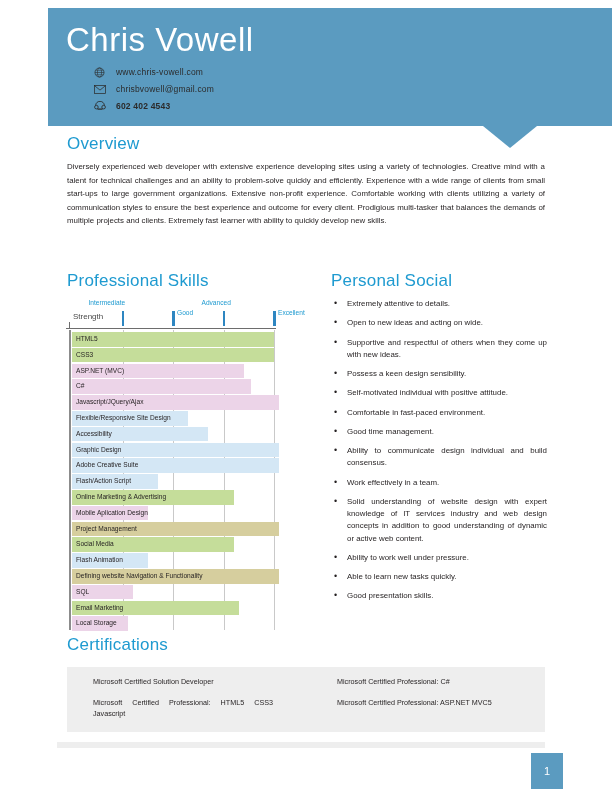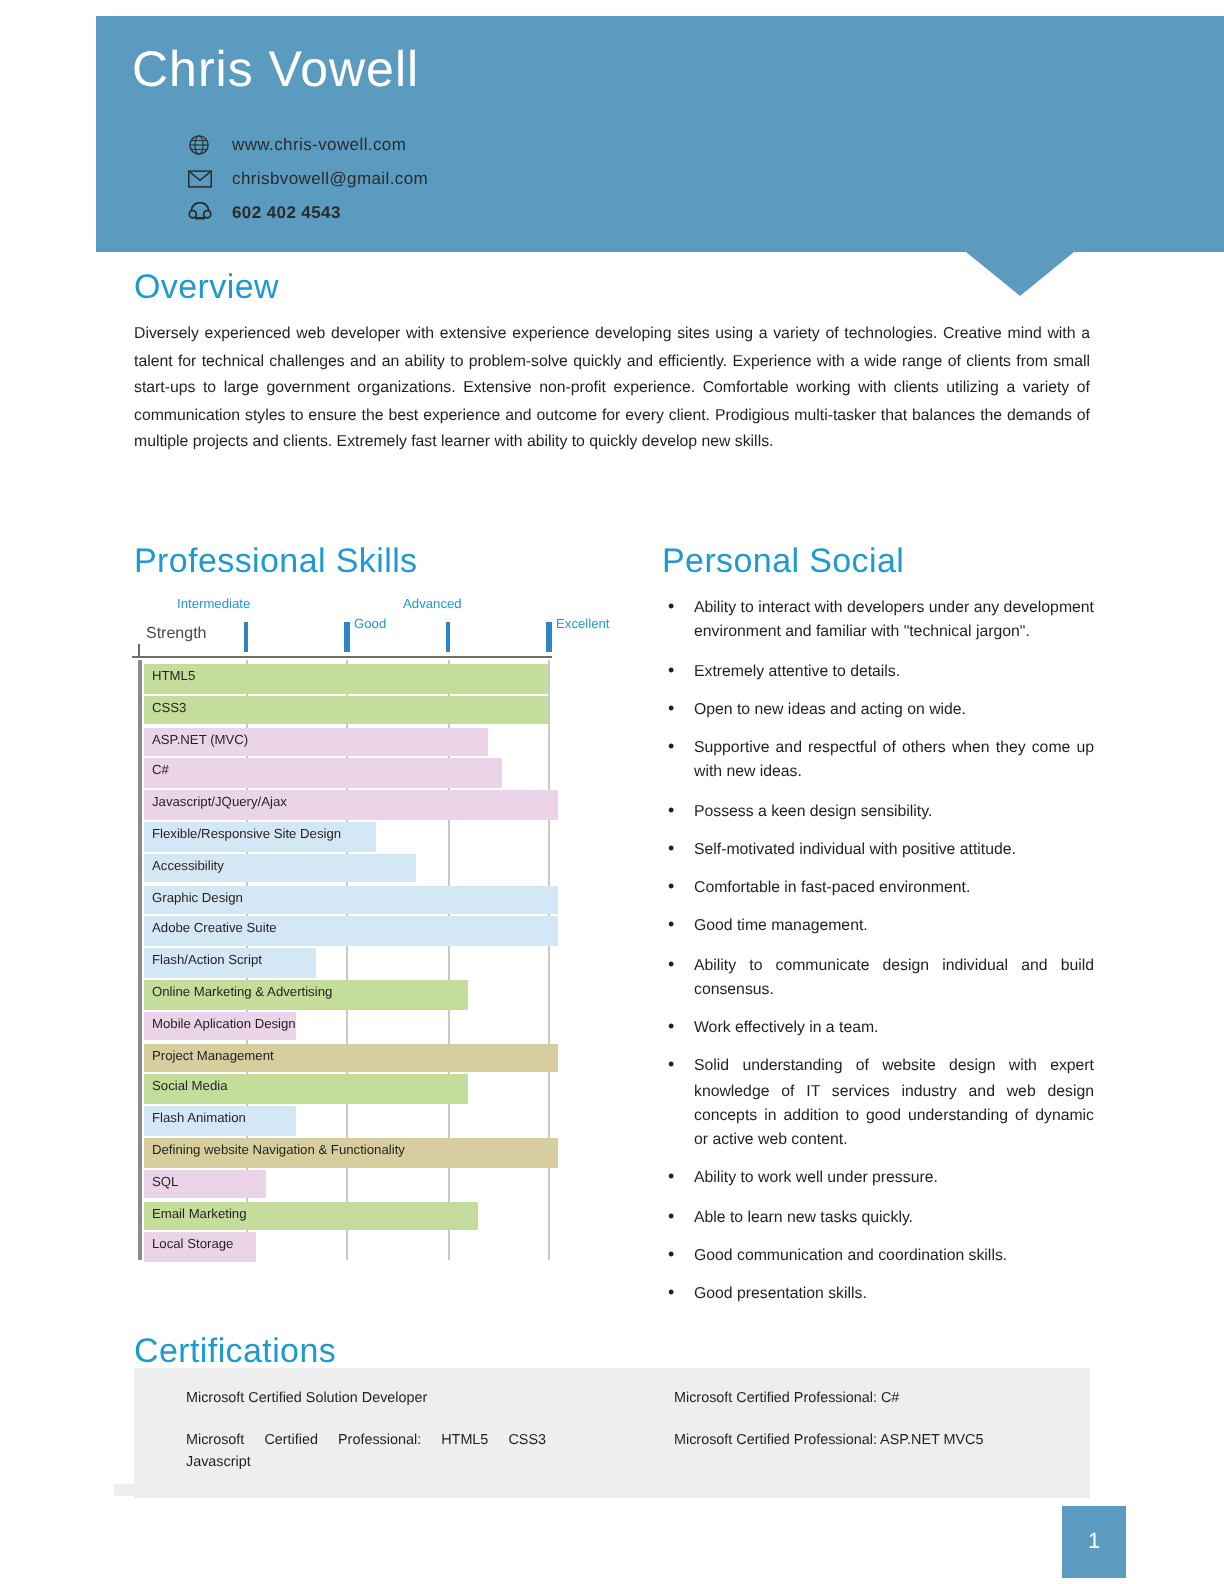--- a/index.html
+++ b/index.html
@@ -32,21 +32,21 @@
     width: 0;
     height: 0;
     border-left: 27px solid transparent;
     border-right: 27px solid transparent;
     border-top: 22px solid #5b9bc0;
   }
   #name-title {
     position: absolute;
     left: 66px;
     top: 20px;
-    font-size: 25px;
+    font-size: 33px;
     font-weight: 300;
     letter-spacing: 0.5px;
     color: #ffffff;
     line-height: 1.2;
     text-align: right;
   }
   #contact-list {
     position: absolute;
     left: 94px;
     top: 64px;
@@ -227,27 +227,27 @@
     left: 3px;
     top: -1px;
     font-size: 9px;
     color: #231f20;
   }
 
   
   #cert-heading {
     position: absolute;
     left: 67px;
-    top: 666px;
+    top: 635px;
     text-align: right;
   }
   #cert-box {
     position: absolute;
     left: 67px;
-    top: 684px;
+    top: 667px;
     width: 478px;
     height: 65px;
     background: #eeeeee;
   }
   .cert-col {
     position: absolute;
     top: 10px;
     width: 180px;
   }
   #cert-col-left { left: 26px; }
@@ -435,34 +435,32 @@
         <div class="bar-row" style="top: 286.4px; width: 202px;">
           <div class="bar-fill" style="width: 55.55px; background: rgb(236, 212, 232);"></div>
           <div class="bar-label">Local Storage</div>
         </div>
       </div>
   </div>
 </div>
 
 <div class="section-heading" id="pers-heading">Personal Social</div>
 <ul id="pers-list">
-    <li>Ability to interact with developers under any development environment and familiar with "technical jargon".</li>
     <li>Extremely attentive to details.</li>
     <li>Open to new ideas and acting on wide.</li>
     <li>Supportive and respectful of others when they come up with new ideas.</li>
     <li>Possess a keen design sensibility.</li>
     <li>Self-motivated individual with positive attitude.</li>
     <li>Comfortable in fast-paced environment.</li>
     <li>Good time management.</li>
     <li>Ability to communicate design individual and build consensus.</li>
     <li>Work effectively in a team.</li>
     <li>Solid understanding of website design with expert knowledge of IT services industry and web design concepts in addition to good understanding of dynamic or active web content.</li>
     <li>Ability to work well under pressure.</li>
     <li>Able to learn new tasks quickly.</li>
-    <li>Good communication and coordination skills.</li>
     <li>Good presentation skills.</li>
   </ul>
 
 <div class="section-heading" id="cert-heading">Certifications</div>
 <div id="cert-box">
   <div class="cert-col" id="cert-col-left">
       <div class="cert-item">Microsoft Certified Solution Developer</div>
       <div class="cert-item">Microsoft Certified Professional: HTML5 CSS3 Javascript</div>
     </div>
   <div class="cert-col" id="cert-col-right">

